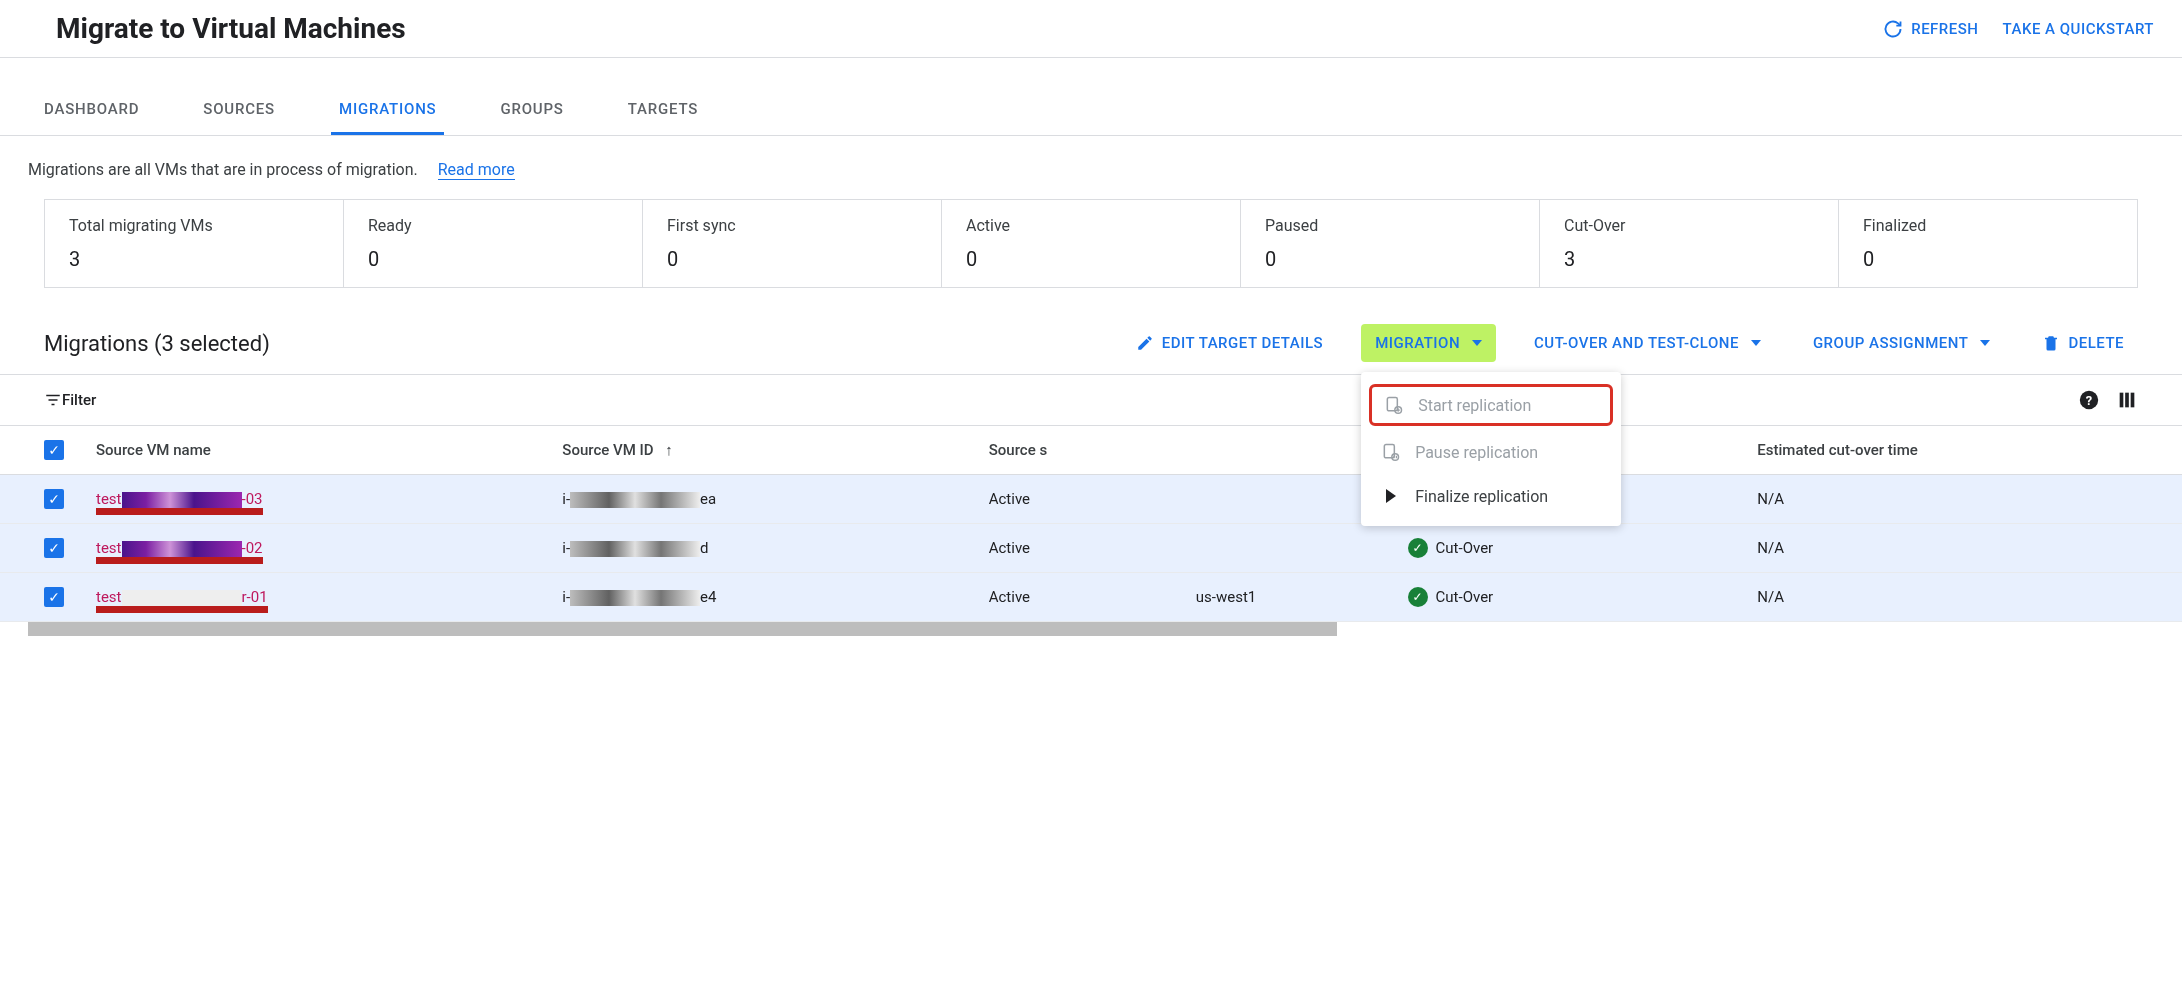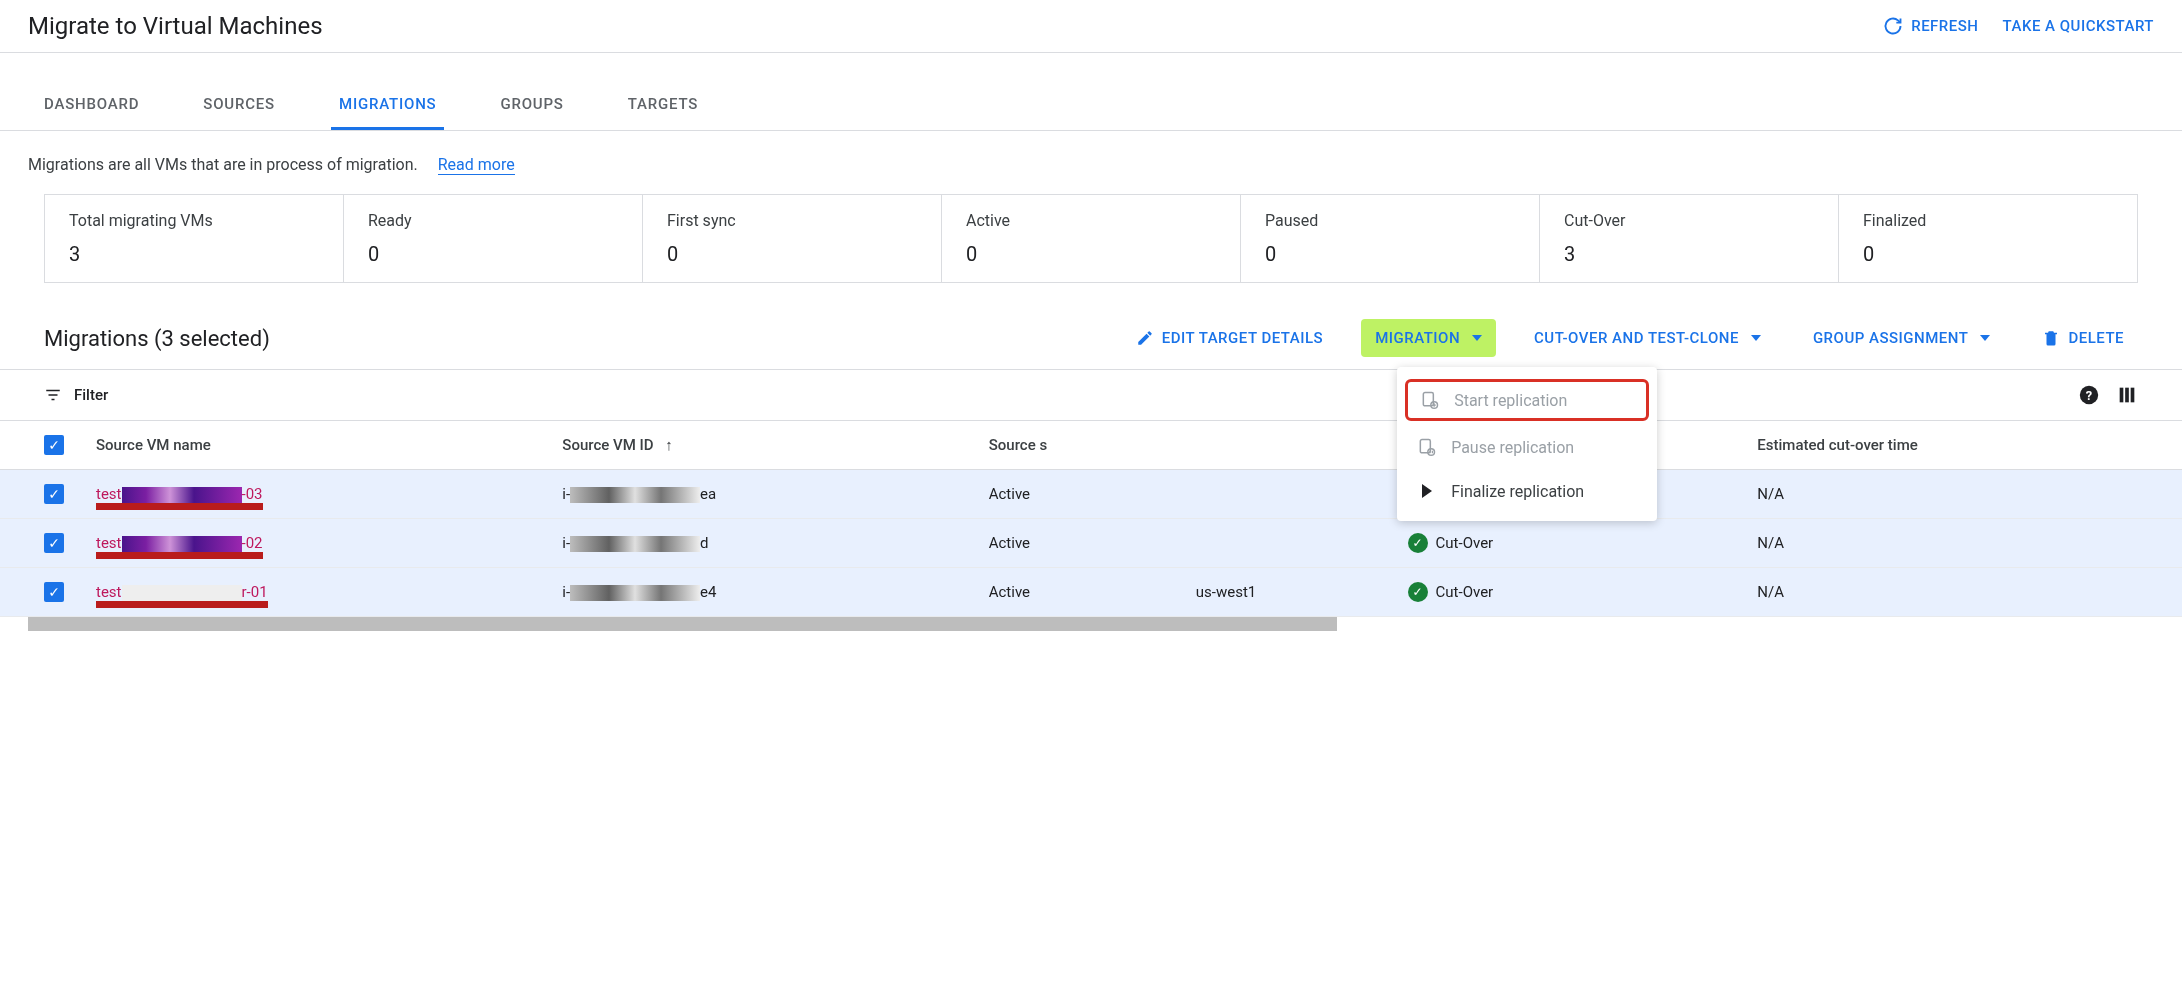--- a/index.html
+++ b/index.html
@@ -1,20 +1,20 @@
 <!DOCTYPE html>
 <html><head>
 <meta charset="utf-8">
 <style>
 * { box-sizing: border-box; margin: 0; padding: 0; }
 body { font-family: 'Google Sans', Roboto, Arial, sans-serif; font-size: 14px; color: #202124; background: #fff; }
 
 
 .header { display: flex; justify-content: space-between; align-items: center; padding: 12px 28px; border-bottom: 1px solid #dadce0; }
-.header-title { font-size: 24px; font-weight: 400; color: #202124; }
+.header-title { font-size: 28px; font-weight: 700; color: #202124; margin-left: 28px; }
 .header-actions { display: flex; gap: 24px; align-items: center; }
 .header-btn { display: flex; align-items: center; gap: 8px; color: #1a73e8; font-size: 15px; font-weight: 500; letter-spacing: 0.5px; cursor: pointer; }
 .refresh-icon { width: 20px; height: 20px; }
 
 
 .tabs { display: flex; gap: 48px; padding: 0 36px; border-bottom: 1px solid #dadce0; margin-top: 28px; }
 .tab { padding: 14px 8px; font-size: 15px; font-weight: 500; letter-spacing: 0.8px; color: #5f6368; cursor: pointer; border-bottom: 3px solid transparent; }
 .tab.active { color: #1a73e8; border-bottom-color: #1a73e8; }
 
 
@@ -31,29 +31,29 @@
 
 .toolbar { display: flex; align-items: center; padding: 12px 44px; gap: 24px; border-bottom: 1px solid #dadce0; }
 .toolbar-title { font-size: 22px; font-weight: 400; margin-right: auto; }
 .toolbar-btn { display: flex; align-items: center; gap: 8px; color: #1a73e8; font-size: 15px; font-weight: 500; letter-spacing: 0.5px; cursor: pointer; padding: 10px 14px; border-radius: 4px; position: relative; }
 .toolbar-btn.active-bg { background: #bef264; }
 .toolbar-btn.delete { color: #1a73e8; }
 .chevron { width: 0; height: 0; border-left: 5px solid transparent; border-right: 5px solid transparent; border-top: 6px solid #1a73e8; margin-left: 4px; }
 .pencil-icon, .trash-icon { width: 18px; height: 18px; }
 
 
-.dropdown { position: absolute; top: 48px; left: 0; background: #fff; box-shadow: 0 2px 10px rgba(0,0,0,0.2); border-radius: 4px; min-width: 260px; z-index: 100; padding: 8px 0; margin-left: 36px; }
+.dropdown { position: absolute; top: 48px; left: 0; background: #fff; box-shadow: 0 2px 10px rgba(0,0,0,0.2); border-radius: 4px; min-width: 260px; z-index: 100; padding: 8px 0; }
 .dropdown-item { display: flex; align-items: center; gap: 14px; padding: 12px 20px; font-size: 16px; font-weight: 400; letter-spacing: 0; cursor: pointer; color: #3c4043; }
 .dropdown-item.disabled { color: #9aa0a6; }
 .dropdown-item.highlighted { border: 3px solid #d93025; border-radius: 6px; margin: 4px 8px; padding: 8px 12px; }
 .dd-icon { width: 20px; height: 20px; display: flex; align-items: center; justify-content: center; }
 .play-tri { width: 0; height: 0; border-left: 10px solid #202124; border-top: 7px solid transparent; border-bottom: 7px solid transparent; }
 
 
-.filter-bar { display: flex; align-items: center; padding: 14px 44px; gap: 12px; }
+.filter-bar { display: flex; align-items: center; padding: 14px 44px; }
 .filter-icon { width: 18px; height: 18px; }
 .filter-label { font-size: 15px; font-weight: 500; }
 .filter-input { border: none; outline: none; font-size: 15px; color: #5f6368; flex: 1; }
 .filter-right { margin-left: auto; display: flex; gap: 16px; align-items: center; }
 .help-icon, .cols-icon { width: 22px; height: 22px; }
 
 
 .table { width: 100%; border-collapse: collapse; }
 .table th { text-align: left; padding: 14px 16px; font-size: 15px; font-weight: 500; color: #3c4043; border-top: 1px solid #dadce0; border-bottom: 1px solid #dadce0; background: #fff; }
 .table th:first-child { padding-left: 44px; width: 60px; }

